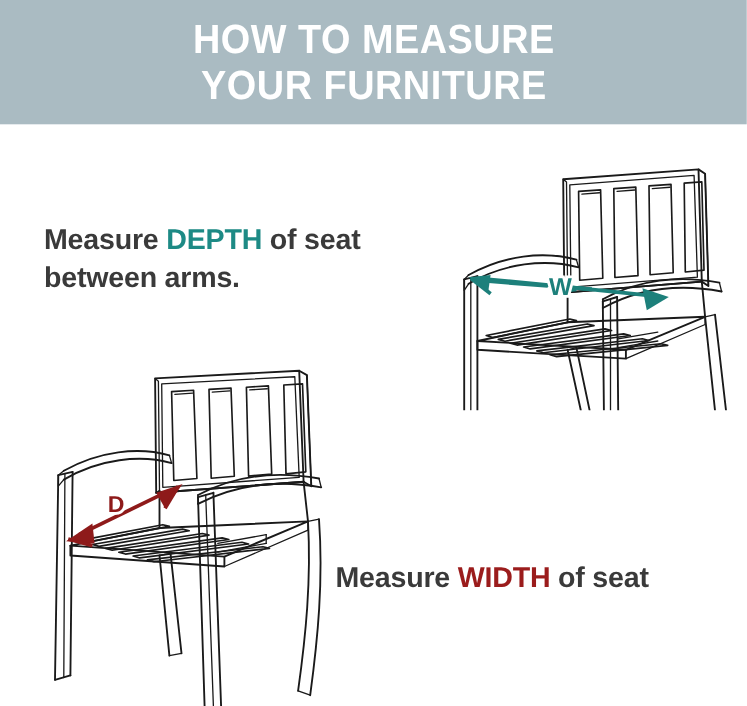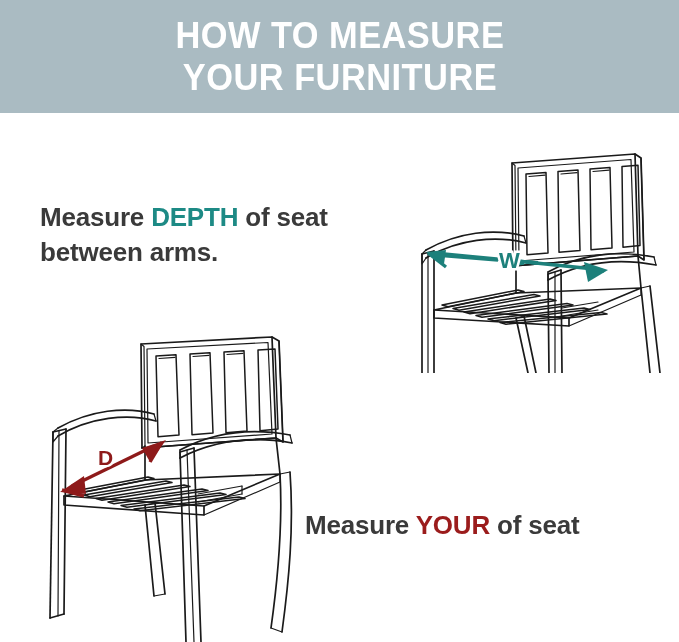--- a/index.html
+++ b/index.html
@@ -145,21 +145,21 @@
     <div class="banner-line">HOW TO MEASURE</div>
     <div class="banner-line">YOUR FURNITURE</div>
   </div>
 
   <div class="caption" id="caption-width">
     <div><span>Measure </span><span class="kw-width">DEPTH</span><span> of seat</span></div>
     <div>between arms.</div>
   </div>
 
   <div class="caption" id="caption-depth">
-    <div><span>Measure </span><span class="kw-depth">YOUR</span><span> of seat</span></div>
+    <div><span>Measure </span><span class="kw-depth">WIDTH</span><span> of seat</span></div>
   </div>
 
   <svg class="chair-svg" id="chair-width-illustration" width="272" height="235" viewBox="0 0 272 235">
 
     <g>
       <path class="ln" d="M114,25 L237,16 L240,118 L115,128 Z"></path>
       <path class="ln-thin" d="M120,30 L233,21.5 L236,114 L121,123 Z"></path>
 
       <path class="ln" d="M237,16 L243,20 L246,122 L240,118"></path>
       <path class="ln-thin" d="M243,20 L246,122"></path>

